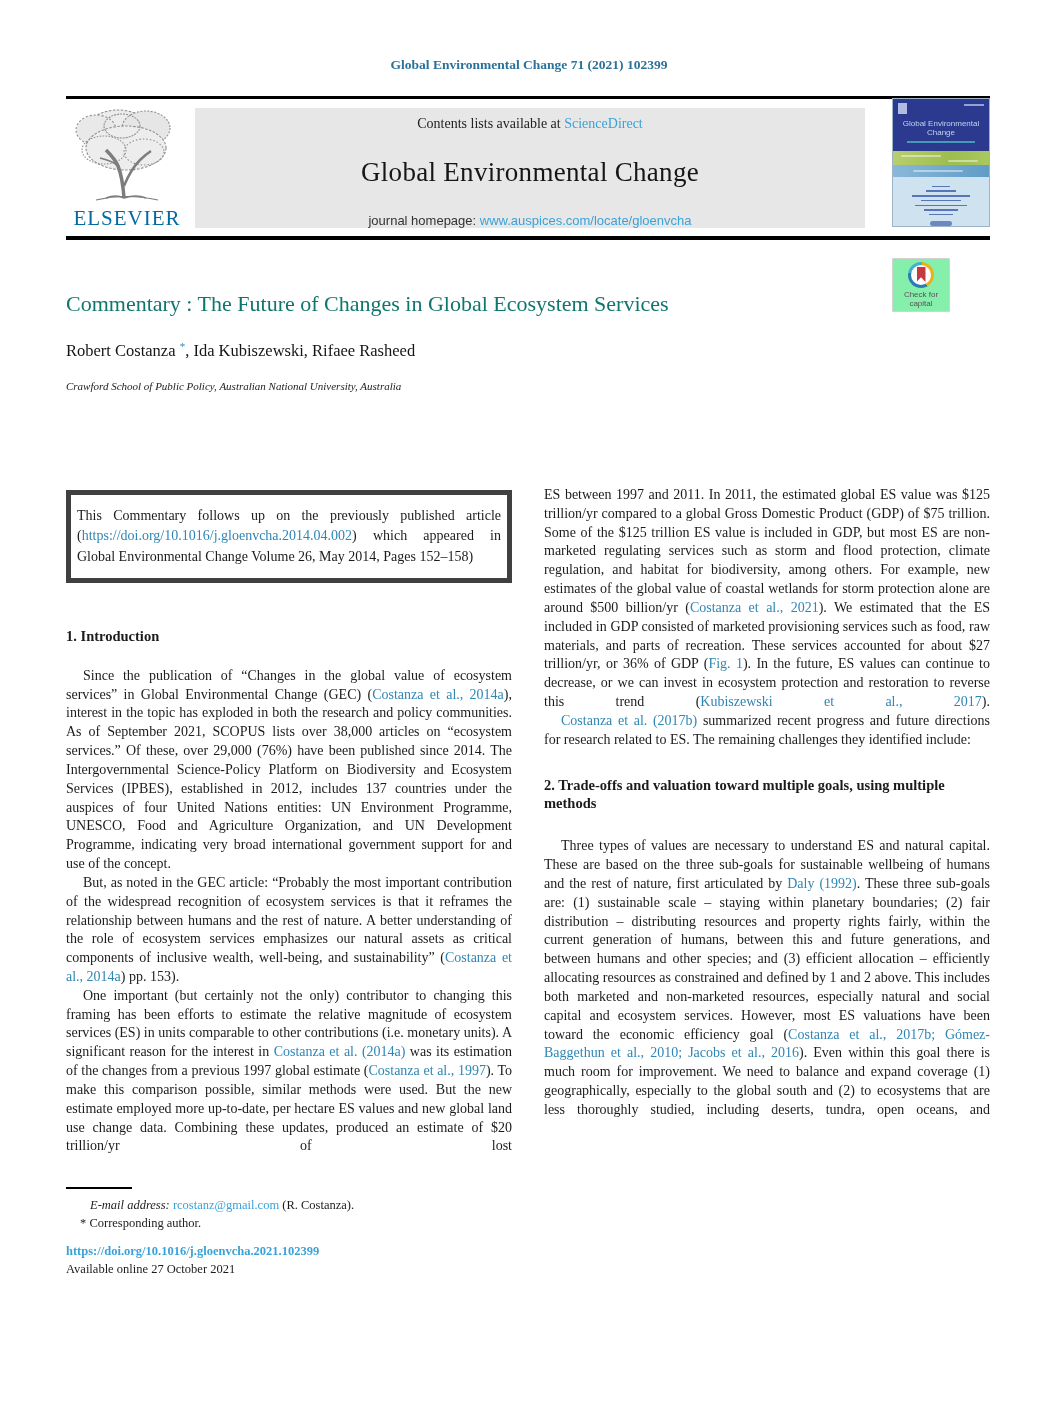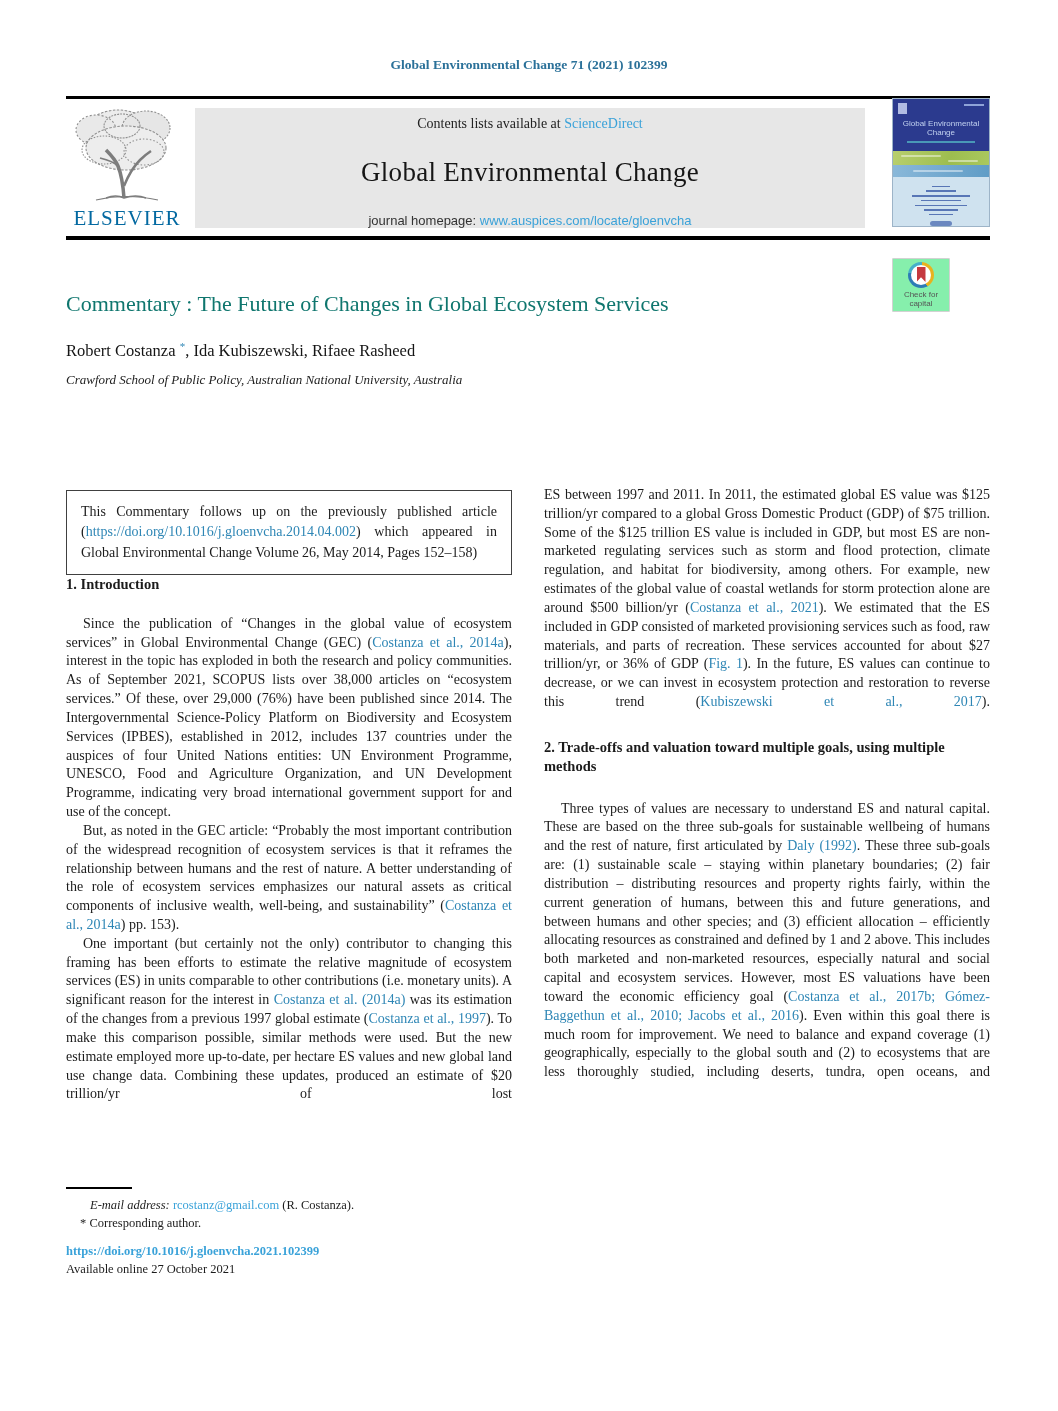--- a/index.html
+++ b/index.html
@@ -58,30 +58,30 @@
   .cu-inner { width:20px; height:20px; border-radius:50%; background:#fff; position:relative; }
   .cu-book { position:absolute; left:5.5px; top:2px; width:9px; height:15px; background:#c5393f;
              clip-path:polygon(0 0,100% 0,100% 100%,50% 68%,0 100%); }
   .badge-text { font-family:"Liberation Sans", sans-serif; font-size:8px; line-height:1.15;
                 color:#555; text-align:center; margin-top:2px; }
 
   
   .paper-title { left:66px; top:291px; width:800px; font-size:22px; color:#0f766e; }
   .authors { left:66px; top:341px; width:700px; font-size:16.5px; color:#151515; }
   .authors sup { font-size:11px; }
-  .affiliation { left:66px; top:372px; width:700px; font-size:13px; font-style:italic; color:#222; }
+  .affiliation { left:66px; top:380px; width:700px; font-size:11px; font-style:italic; color:#222; }
 
   
   .col { width:446px; font-size:14px; line-height:1.345; text-align:justify; }
   .col-left  { left:66px;  top:490px; }
   .col-right { left:544px; top:486px; }
   p.ind { text-indent:17px; }
   p.cont { text-align-last:justify; }
 
-  .notice-box { border:1px solid #404040; padding:11px 14px; line-height:1.45; }
+  .notice-box { border:5px solid #404040; padding:11px 6px; line-height:1.45; margin-bottom:44px; }
   .sec-heading { font-weight:bold; font-size:14.5px; line-height:1.3; text-align:left; }
   .h-intro { margin:0 0 21px; }
   .h-tradeoffs { margin:26px 0 24px; }
   .col-right > p:nth-of-type(2) { margin-top:0; }
 
   
   .fn-rule { left:66px; top:1187px; width:66px; height:2px; background:#000; }
   .footnote { left:80px; top:1196px; width:440px; font-size:12.5px; line-height:1.45; }
   .footnote .em { font-style:italic; }
   .pubinfo { left:66px; top:1242px; width:460px; font-size:12.5px; line-height:1.44; }
@@ -169,20 +169,21 @@
 <div class="abs col col-left">
   <div class="notice-box"><span>This Commentary follows up on the previously published article (</span><span class="lnk">https://doi.org/10.1016/j.gloenvcha.2014.04.002</span><span>) which appeared in Global Environmental Change Volume 26, May 2014, Pages 152–158)</span></div>
   <h2 class="sec-heading h-intro">1. Introduction</h2>
   <p class="ind"><span>Since the publication of “Changes in the global value of ecosystem services” in Global Environmental Change (GEC) (</span><span class="lnk">Costanza et al., 2014a</span><span>), interest in the topic has exploded in both the research and policy communities. As of September 2021, SCOPUS lists over 38,000 articles on “ecosystem services.” Of these, over 29,000 (76%) have been published since 2014. The Intergovernmental Science-Policy Platform on Biodiversity and Ecosystem Services (IPBES), established in 2012, includes 137 countries under the auspices of four United Nations entities: UN Environment Programme, UNESCO, Food and Agriculture Organization, and UN Development Programme, indicating very broad international government support for and use of the concept.</span></p>
   <p class="ind"><span>But, as noted in the GEC article: “Probably the most important contribution of the widespread recognition of ecosystem services is that it reframes the relationship between humans and the rest of nature. A better understanding of the role of ecosystem services emphasizes our natural assets as critical components of inclusive wealth, well-being, and sustainability” (</span><span class="lnk">Costanza et al., 2014a</span><span>) pp. 153).</span></p>
   <p class="ind cont"><span>One important (but certainly not the only) contributor to changing this framing has been efforts to estimate the relative magnitude of ecosystem services (ES) in units comparable to other contributions (i.e. monetary units). A significant reason for the interest in </span><span class="lnk">Costanza et al. (2014a)</span><span> was its estimation of the changes from a previous 1997 global estimate (</span><span class="lnk">Costanza et al., 1997</span><span>). To make this comparison possible, similar methods were used. But the new estimate employed more up-to-date, per hectare ES values and new global land use change data. Combining these updates, produced an estimate of $20 trillion/yr of lost</span></p>
 </div>
 
 <div class="abs col col-right">
   <p class="cont"><span>ES between 1997 and 2011. In 2011, the estimated global ES value was $125 trillion/yr compared to a global Gross Domestic Product (GDP) of $75 trillion. Some of the $125 trillion ES value is included in GDP, but most ES are non-marketed regulating services such as storm and flood protection, climate regulation, and habitat for biodiversity, among others. For example, new estimates of the global value of coastal wetlands for storm protection alone are around $500 billion/yr (</span><span class="lnk">Costanza et al., 2021</span><span>). We estimated that the ES included in GDP consisted of marketed provisioning services such as food, raw materials, and parts of recreation. These services accounted for about $27 trillion/yr, or 36% of GDP (</span><span class="lnk">Fig. 1</span><span>). In the future, ES values can continue to decrease, or we can invest in ecosystem protection and restoration to reverse this trend (</span><span class="lnk">Kubiszewski et al., 2017</span><span>).</span></p>
+  <p class="ind"><span class="lnk">Costanza et al. (2017b)</span><span> summarized recent progress and future directions for research related to ES. The remaining challenges they identified include:</span></p>
   <h2 class="sec-heading h-tradeoffs">2. Trade-offs and valuation toward multiple goals, using multiple methods</h2>
   <p class="ind cont"><span>Three types of values are necessary to understand ES and natural capital. These are based on the three sub-goals for sustainable wellbeing of humans and the rest of nature, first articulated by </span><span class="lnk">Daly (1992)</span><span>. These three sub-goals are: (1) sustainable scale – staying within planetary boundaries; (2) fair distribution – distributing resources and property rights fairly, within the current generation of humans, between this and future generations, and between humans and other species; and (3) efficient allocation – efficiently allocating resources as constrained and defined by 1 and 2 above. This includes both marketed and non-marketed resources, especially natural and social capital and ecosystem services. However, most ES valuations have been toward the economic efficiency goal (</span><span class="lnk">Costanza et al., 2017b; Gómez-Baggethun et al., 2010; Jacobs et al., 2016</span><span>). Even within this goal there is much room for improvement. We need to balance and expand coverage (1) geographically, especially to the global south and (2) to ecosystems that are less thoroughly studied, including deserts, tundra, open oceans, and</span></p>
 </div>
 
 <div class="abs fn-rule"></div>
 <div class="abs footnote">
   <div style="padding-left:10px;"><span class="em">E-mail address: </span><span class="lnk2">rcostanz@gmail.com</span><span> (R. Costanza).</span></div>
   <div>* Corresponding author.</div>
 </div>
 

